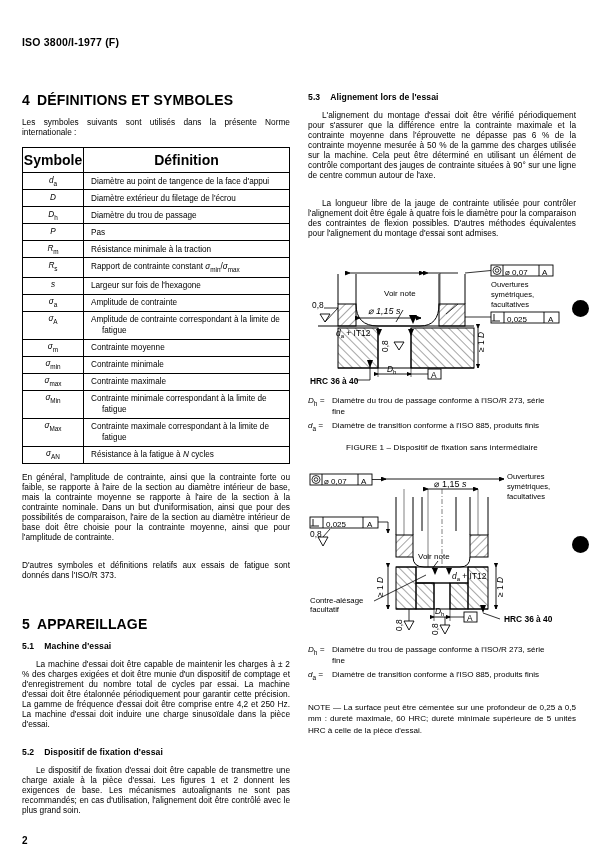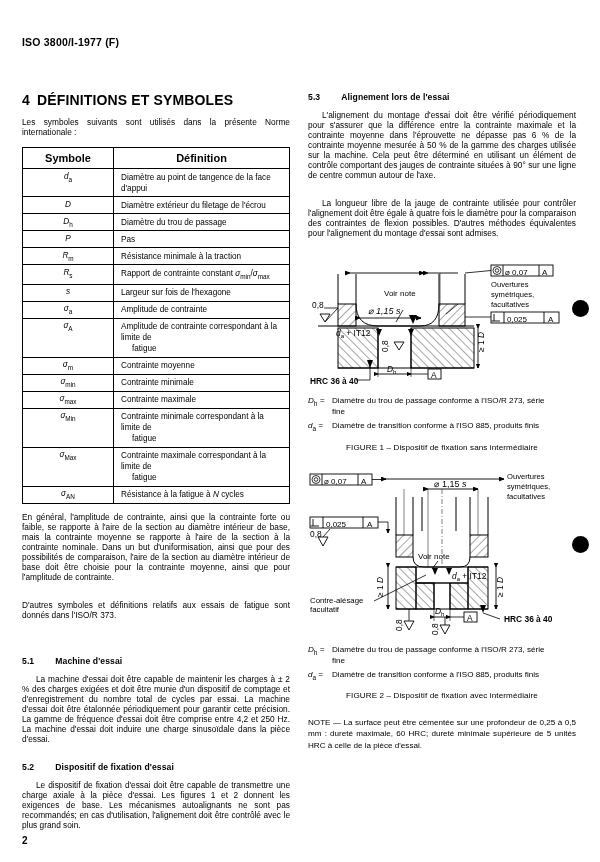--- a/index.html
+++ b/index.html
@@ -21,21 +21,21 @@
   .col-left{position:absolute;left:22px;top:92px;width:268px;}
   .col-right{position:absolute;left:308px;top:92px;width:268px;}
 
   h2.sec{
     font-size:14px;font-weight:bold;margin:0 0 9px 0;letter-spacing:.15px;
   }
   h2.sec .num{margin-right:7px;}
   h3.sub{
     font-size:8.6px;font-weight:bold;margin:0 0 8px 0;letter-spacing:.1px;
   }
-  h3.sub .num{margin-right:21px;}
+  h3.sub .num{margin-right:10px;}
   p.body{
     font-size:8.3px;line-height:10px;margin:0 0 10px 0;
     text-align:justify;
   }
   p.body.indent{text-indent:14px;}
   .gap-s{height:8px;}
   .gap-m{height:17px;}
   .gap-l{height:26px;}
 
   
@@ -43,21 +43,21 @@
     border-collapse:collapse;width:100%;margin-top:3px;
     border:1.4px solid #000;
   }
   table.symbols th, table.symbols td{
     border:0.9px solid #000;
     font-size:8.2px;
     padding:2.5px 0;
     vertical-align:top;
   }
   table.symbols th{
-    font-weight:bold;text-align:center;padding:4px 15px;font-size:11px;
+    font-weight:bold;text-align:center;padding:4px 0;font-size:14px;
   }
   table.symbols th.c-sym{width:60px;}
   table.symbols td.c-sym{
     text-align:center;font-style:italic;padding:2.5px 2px;white-space:nowrap;
   }
   table.symbols td.c-def{
     padding:2.5px 5px 2.5px 7px;line-height:11px;font-size:8.2px;margin-left:36px;
   }
   table.symbols td.c-def .cont{display:block;padding-left:11px;}
   .sym{font-style:italic;}
@@ -176,20 +176,23 @@
         </tbody>
     </table>
 
     <div class="gap-s"></div>
     <p class="body">En général, l'amplitude de contrainte, ainsi que la contrainte forte ou faible, se rapporte à l'aire de la section au diamètre intérieur de base, mais la contrainte moyenne se rapporte à l'aire de la section à la contrainte nominale. Dans un but d'uniformisation, ainsi que pour des possibilités de comparaison, l'aire de la section au diamètre intérieur de base doit être choisie pour la contrainte moyenne, ainsi que pour l'amplitude de contrainte.</p>
     <div class="gap-s"></div>
     <p class="body">D'autres symboles et définitions relatifs aux essais de fatigue sont donnés dans l'ISO/R 373.</p>
 
     <div class="gap-l"></div>
 
+    <h2 class="sec">
+      <span class="num">5</span><span>APPAREILLAGE</span>
+    </h2>
 
     <h3 class="sub">
       <span class="num">5.1</span><span>Machine d'essai</span>
     </h3>
     <p class="body indent">La machine d'essai doit être capable de maintenir les charges à ± 2 % des charges exigées et doit être munie d'un dispositif de comptage et d'enregistrement du nombre total de cycles par essai. La machine d'essai doit être étalonnée périodiquement pour garantir cette précision. La gamme de fréquence d'essai doit être comprise entre 4,2 et 250 Hz. La machine d'essai doit induire une charge sinusoïdale dans la pièce d'essai.</p>
 
     <div class="gap-s"></div>
 
     <h3 class="sub">
       <span class="num">5.2</span><span>Dispositif de fixation d'essai</span>
@@ -438,21 +441,20 @@
       <div class="fig-legend" id="fig2-legend">
           <div class="row">
             <div class="lbl"><span class="sym">D<sub>h</sub></span>&nbsp;=</div>
             <div class="txt">Diamètre du trou de passage conforme à l'ISO/R 273, série<span class="cont">fine</span></div>
           </div>
           <div class="row">
             <div class="lbl"><span class="sym">d<sub>a</sub></span>&nbsp;=</div>
             <div class="txt">Diamètre de transition conforme à l'ISO 885, produits finis</div>
           </div>
         </div>
-      <div class="fig-caption">FIGURE 2 – Dispositif de fixation avec intermédiaire</div>
     </div>
 
     <div class="gap-m"></div>
     <p class="note">NOTE — La surface peut être cémentée sur une profondeur de 0,25 à 0,5 mm : dureté maximale, 60 HRC; dureté minimale supérieure de 5 unités HRC à celle de la pièce d'essai.</p>
 
   </div>
 
   <div class="pageno">2</div>
 </div>
 

